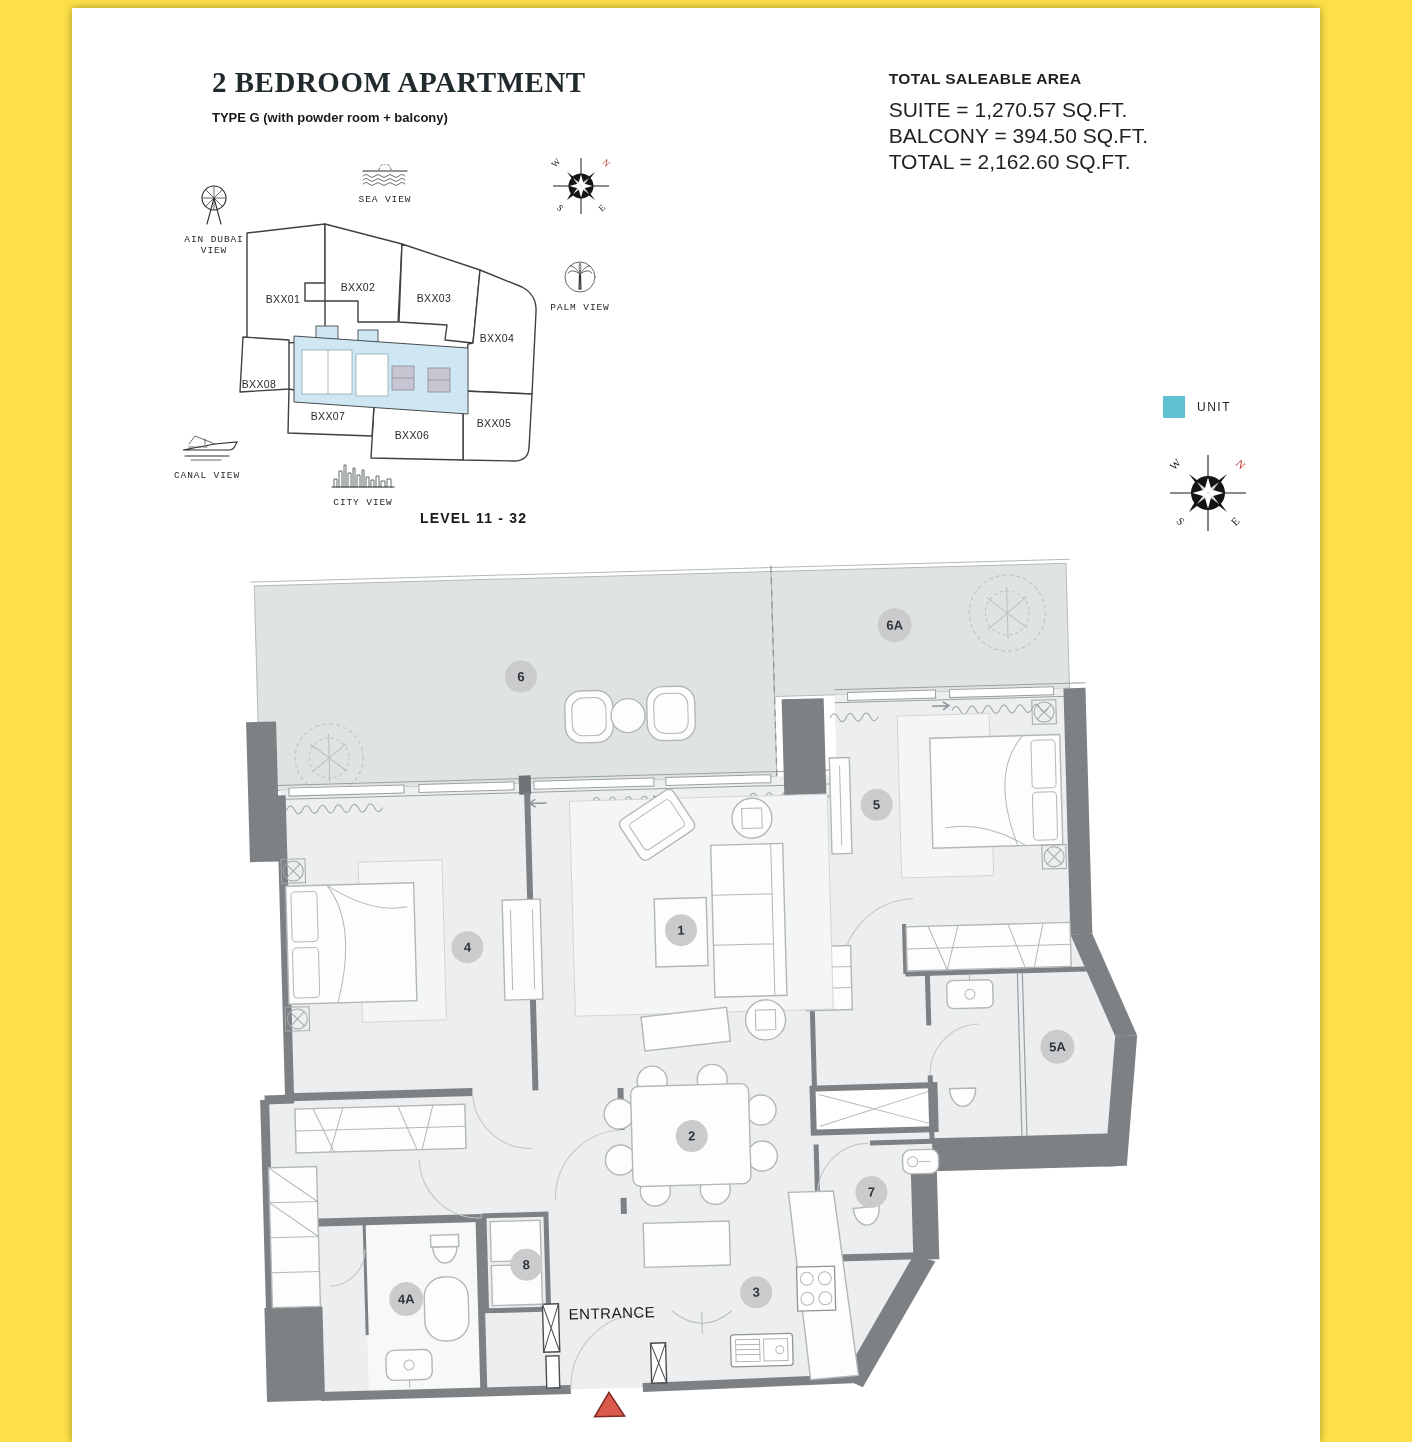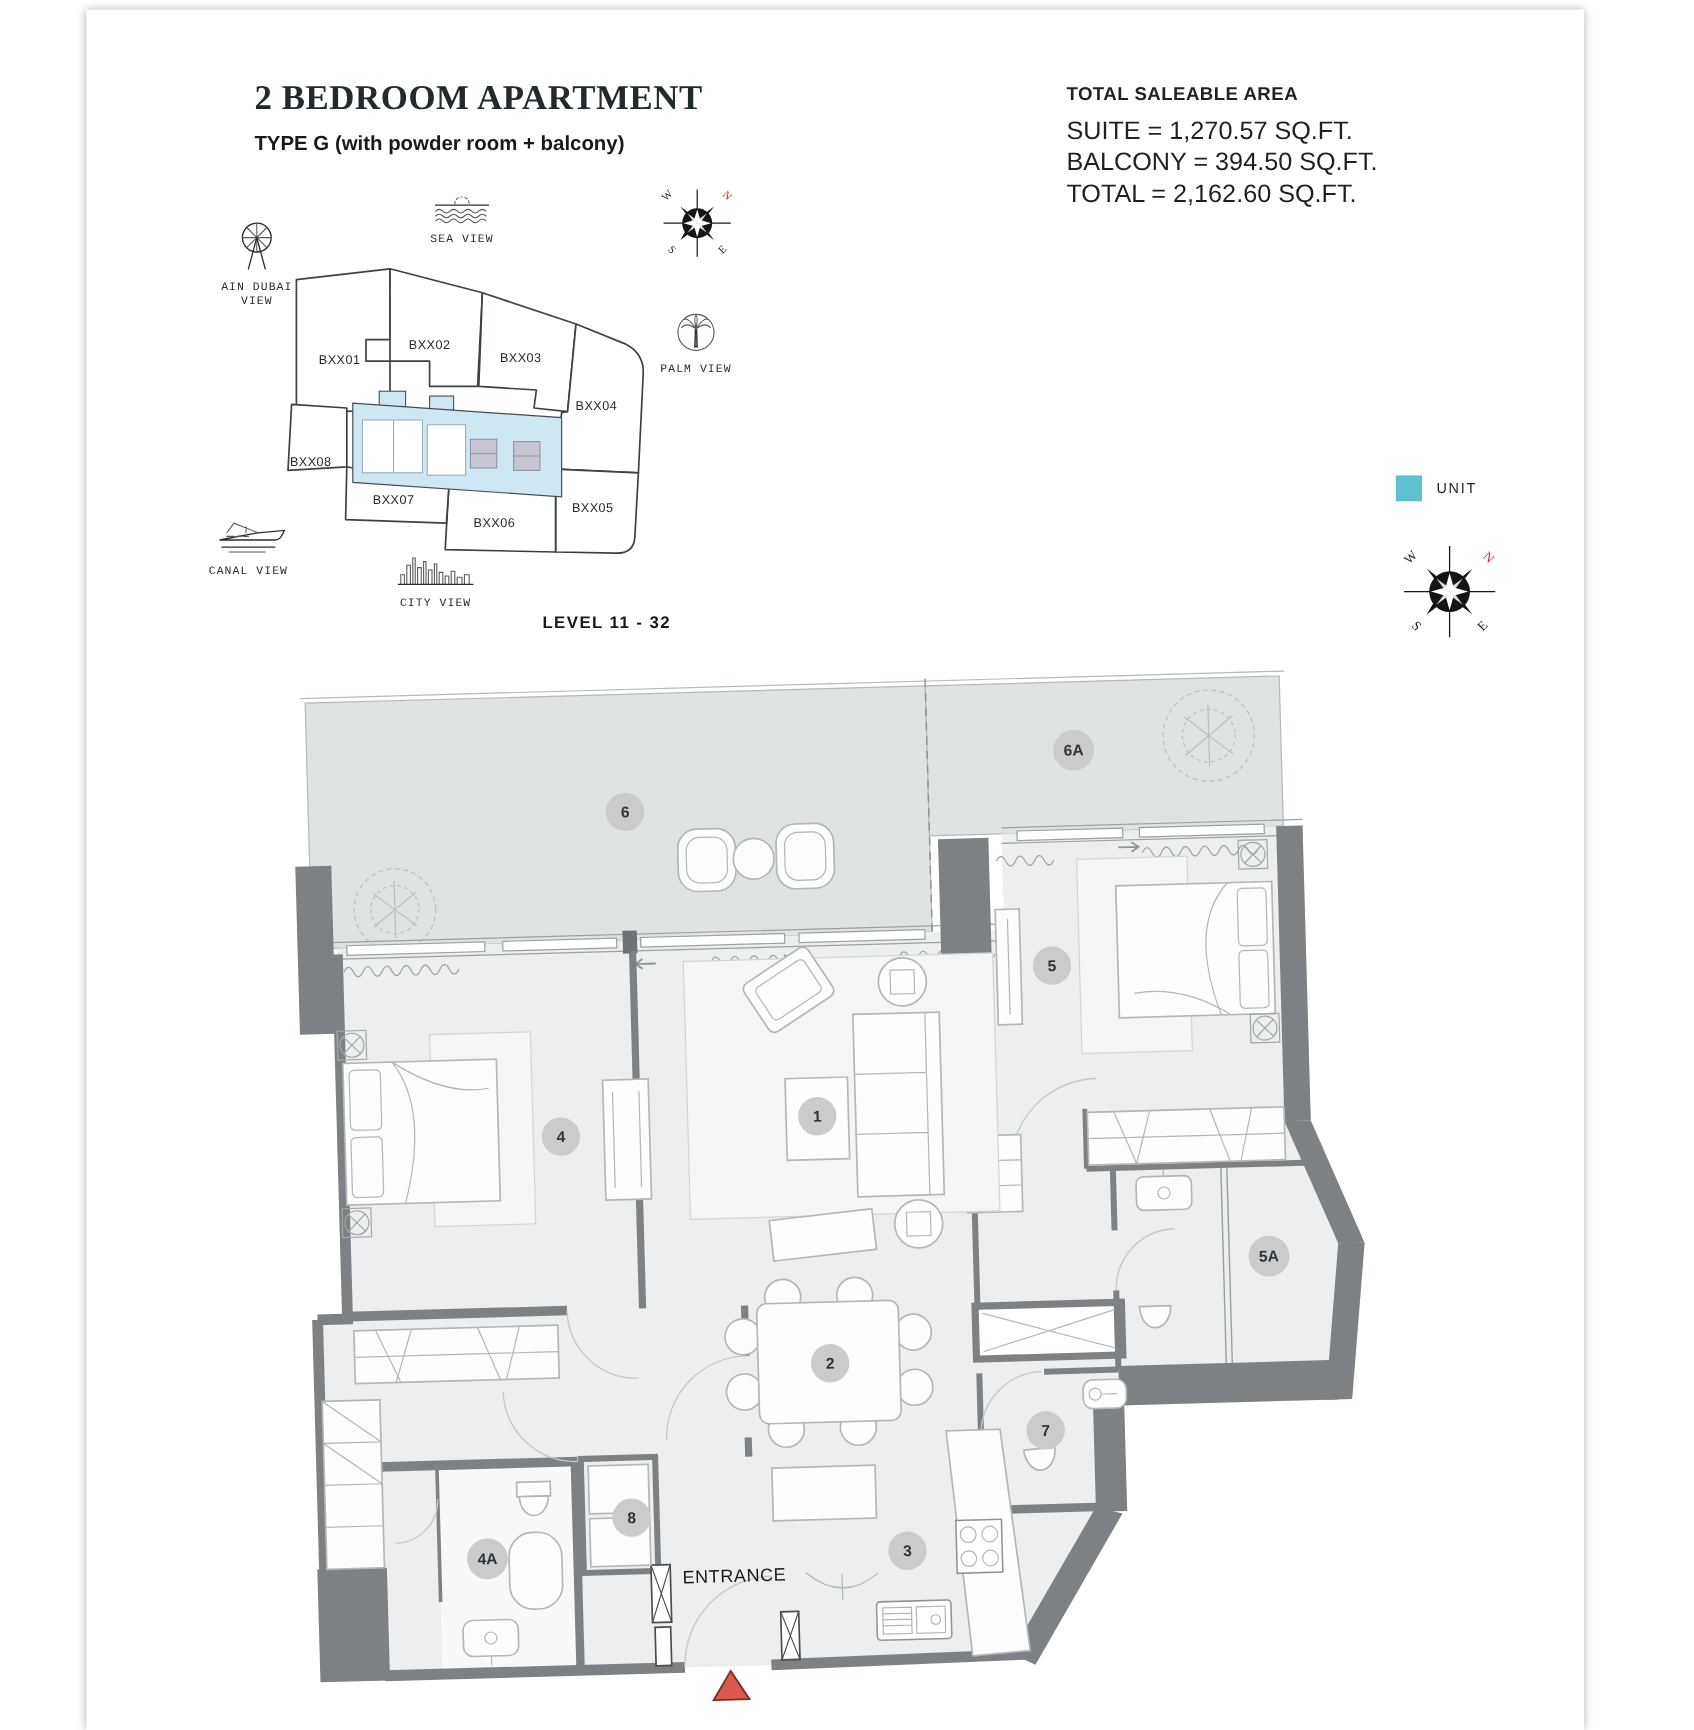--- a/index.html
+++ b/index.html
@@ -1,31 +1,31 @@
 <!DOCTYPE html>
 <html><head>
 <meta charset="utf-8">
 <style>
   html,body{margin:0;padding:0;}
   body{background:#54575a;font-family:"Liberation Sans",sans-serif;}
-  .stage{position:relative;width:1412px;height:1442px;overflow:hidden;background:#ffffff;}
+  .stage{position:relative;width:1412px;height:1442px;overflow:hidden;background:#fde047;}
   .page{position:absolute;left:72px;top:8px;width:1248px;height:1434px;background:#ffffff;box-shadow:0 0 8px rgba(0,0,0,.35);}
   
   .title{position:absolute;left:140px;top:58px;font-family:"Liberation Serif",serif;font-weight:700;font-size:29px;letter-spacing:.5px;color:#212a2d;}
-  .subtitle{position:absolute;left:140px;top:102px;font-size:17px;font-weight:700;color:#17191b;}
+  .subtitle{position:absolute;left:140px;top:102px;font-size:13px;font-weight:700;color:#17191b;}
   .area{position:absolute;right:172px;top:62px;color:#1d2123;}
   .area .hd{font-size:15.5px;font-weight:700;letter-spacing:.4px;margin-bottom:9px;}
   .area .ln{font-size:21px;line-height:26px;}
   
   .viewlab{font-size:9.5px;letter-spacing:.9px;color:#27292b;text-align:center;font-family:Liberation Mono, monospace;}
   .viewbox{position:absolute;display:flex;flex-direction:column;align-items:center;gap:4px;}
   
   .legend{position:absolute;left:1163px;top:396px;display:flex;align-items:center;gap:12px;}
   .legend .lab{font-size:12px;letter-spacing:1.5px;color:#1c1f21;}
-  .levellab{position:absolute;left:452px;top:510px;font-size:14px;font-weight:700;letter-spacing:1.2px;color:#17191b;}
+  .levellab{position:absolute;left:420px;top:510px;font-size:14px;font-weight:700;letter-spacing:1.2px;color:#17191b;}
   
   svg text{font-family:"Liberation Sans",sans-serif;}
   .ku{fill:#ffffff;stroke:#3c4144;stroke-width:1.4;stroke-linejoin:round;}
   .kulab{font-size:10.5px;letter-spacing:.4px;fill:#26292b;text-anchor:middle;}
   .ic{stroke:#2a2d2f;fill:none;stroke-width:1.1;stroke-linecap:round;}
   .icthin{stroke:#54595b;fill:none;stroke-width:.9;stroke-linecap:round;}
   .floor{fill:#eceeef;}
   .balc{fill:#dfe4e2;stroke:#b3bab8;stroke-width:1;}
   .wall{stroke:#7d8184;fill:none;stroke-linecap:butt;}
   .wallf{fill:#7d8184;stroke:none;}

